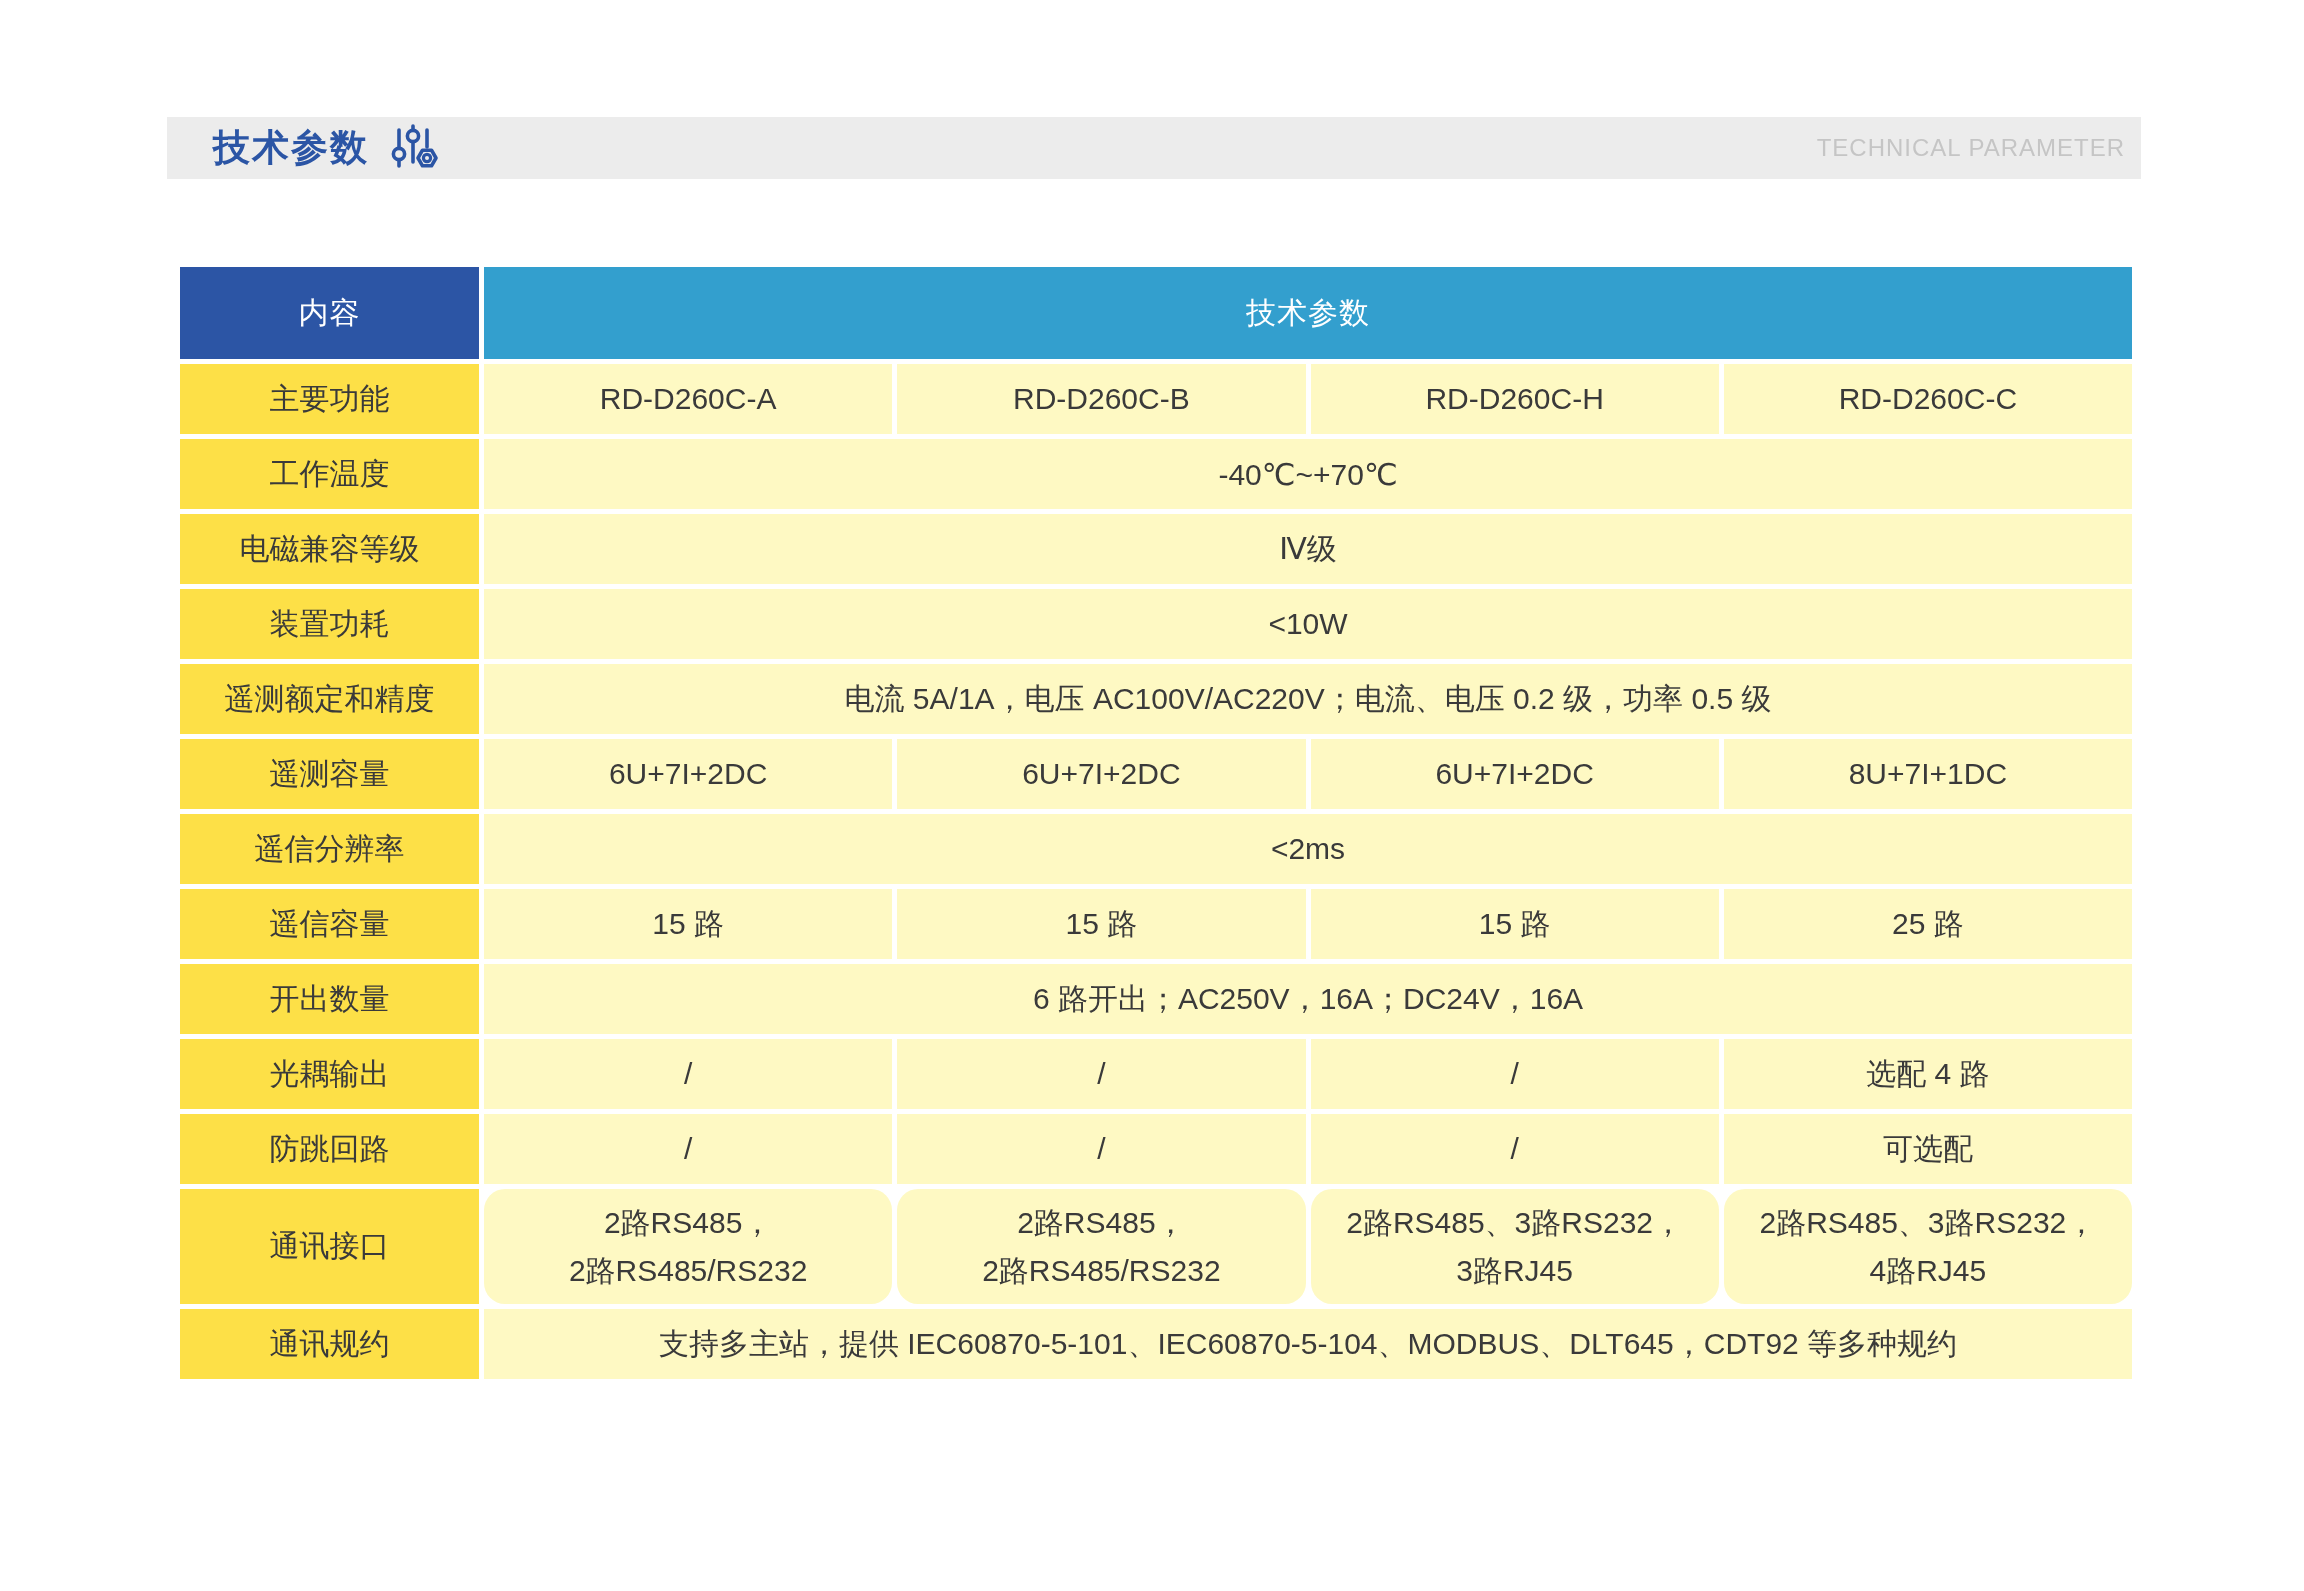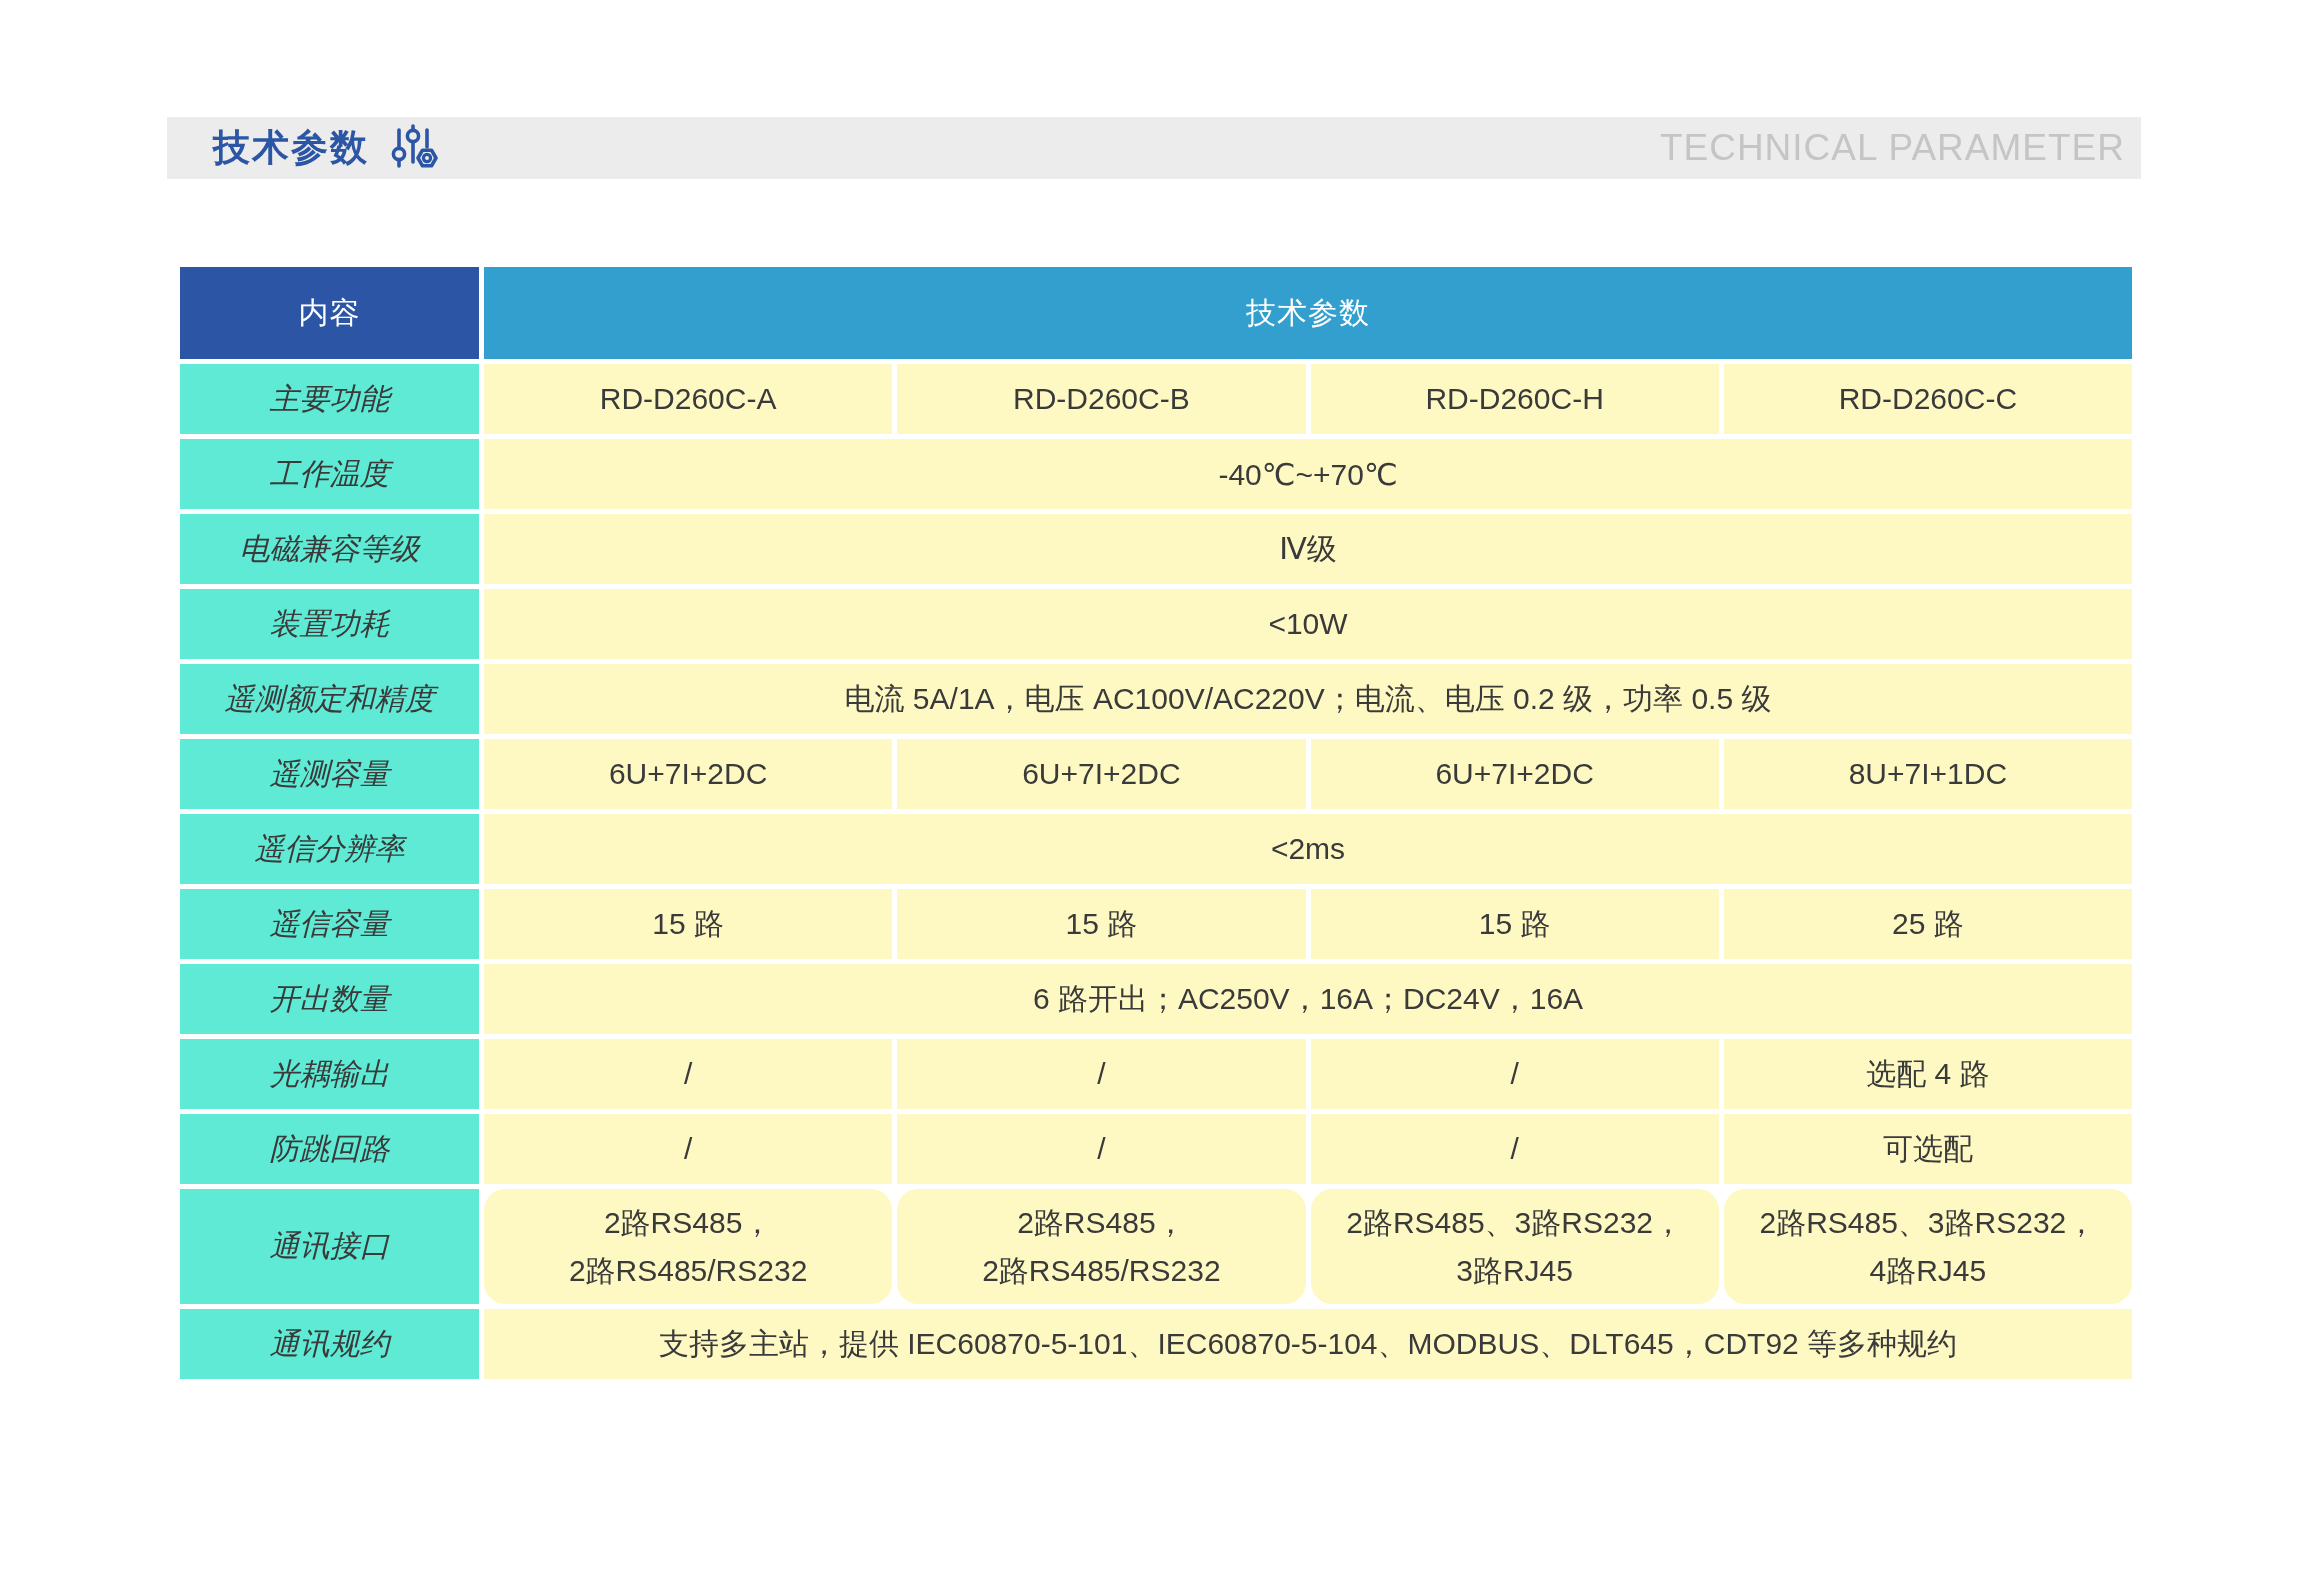--- a/index.html
+++ b/index.html
@@ -20,21 +20,21 @@
   }
   .header-title{
     margin-left:46px;
     color:#2b55a5;
     font-size:37px;font-weight:700;
     letter-spacing:2px;
   }
   .header-icon{margin-left:20px;display:flex;align-items:center;}
   .header-subtitle{
     margin-left:auto;margin-right:16px;
-    color:#c5c5c5;font-size:37px;letter-spacing:1px;
+    color:#c5c5c5;font-size:24px;letter-spacing:1px;
   }
 
   
   .spec-table{
     position:absolute;left:175px;top:262px;
     width:1962px;
     border-collapse:separate;border-spacing:5px;
     table-layout:fixed;
   }
   .spec-table col.c-label{width:299px;}
@@ -46,23 +46,22 @@
   }
   .th-content{
     background:#2c55a5;color:#ffffff;
     height:84px;font-weight:400;font-size:32px;letter-spacing:1px;
   }
   .th-params{
     background:#339fce;color:#ffffff;
     height:84px;font-weight:400;font-size:32px;letter-spacing:1px;
   }
   .label-cell{
-    background:#5eead4;
+    background:#fde047;
     height:62px;
-    font-style:italic;
   }
   .value-cell{
     background:#fef9c3;
   }
   .multiline{
     white-space:pre-line;
     line-height:1.6;
     font-size:29px;
     height:107px;
     border-radius:21px;

